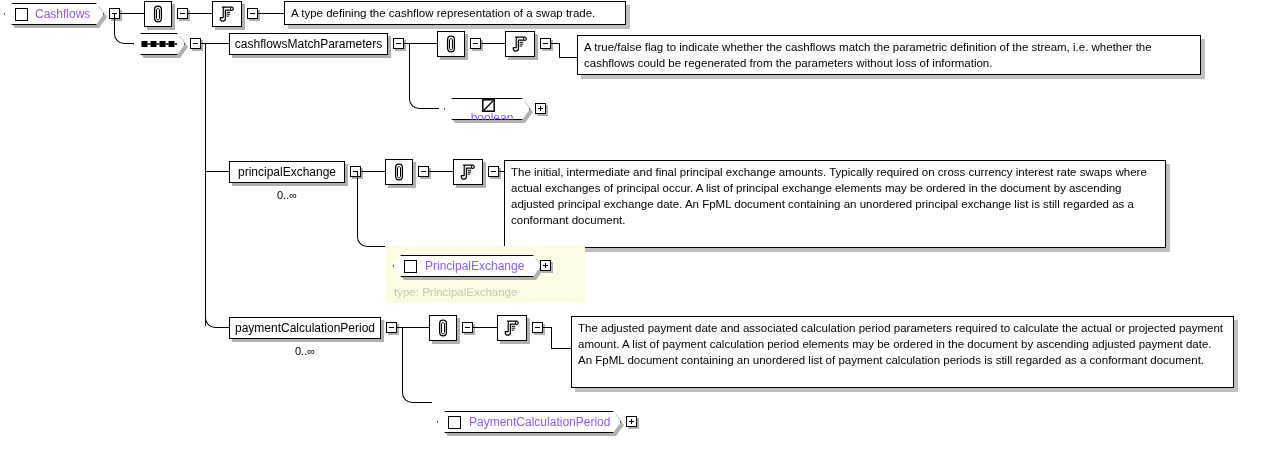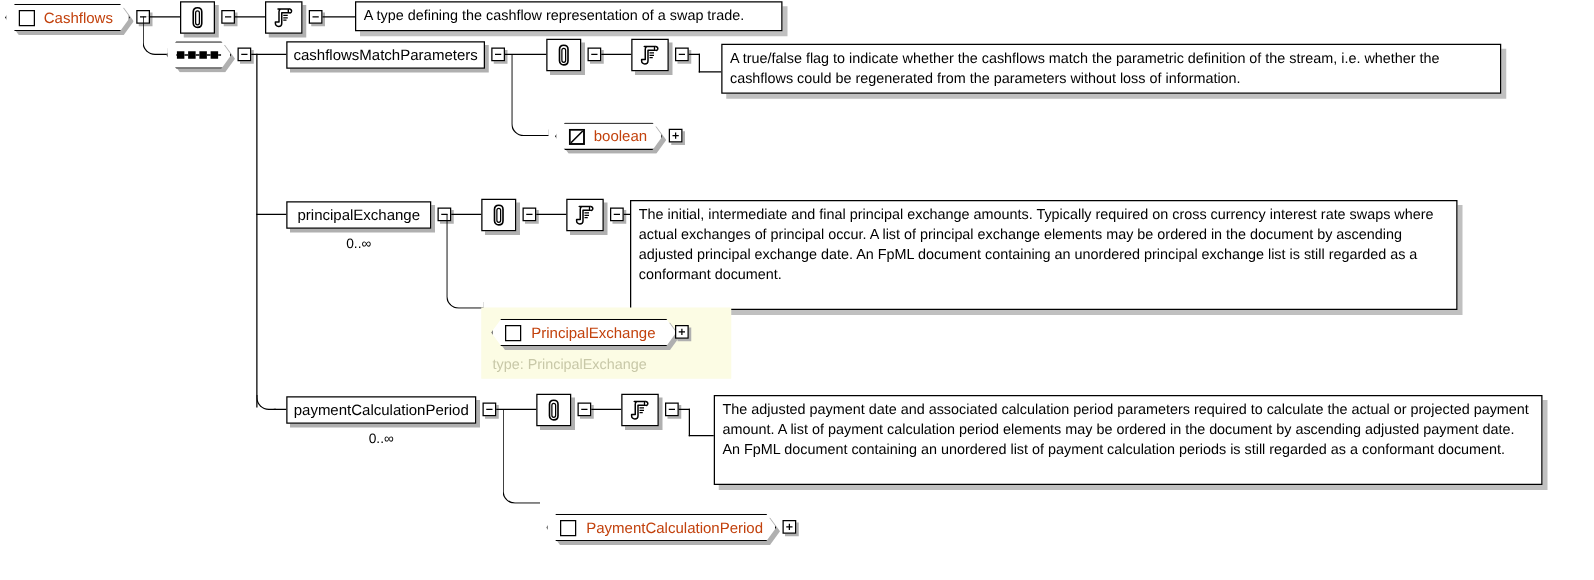--- a/index.html
+++ b/index.html
@@ -54,21 +54,21 @@
   .octagon-shadow {
     position: absolute;
     left: 3px; top: 3px;
     width: 100%; height: 100%;
     background: #b0b0b0;
     -webkit-clip-path: polygon(8px 0, calc(100% - 8px) 0, 100% 50%, calc(100% - 8px) 100%, 8px 100%, 0 50%);
     clip-path: polygon(8px 0, calc(100% - 8px) 0, 100% 50%, calc(100% - 8px) 100%, 8px 100%, 0 50%);
   }
   .octagon-label {
     font-size: 12px;
-    color: #c2410c;
+    color: #8b5cf6;
     white-space: nowrap;
     line-height: 1;
   }
 
   
   .rectnode-wrap { position: absolute; }
   .rectnode {
     position: absolute;
     left: 0; top: 0;
     background: #ffffff;
@@ -333,21 +333,21 @@
   <div class="hline" style="left:559px; top:57px; width:19px;"></div>
 
   <div class="annot-wrap" style="left:577px; top:35px; width:624px; height:40px;">
     <div class="annot-shadow"></div>
     <div class="annot" style="width:624px; height:40px;">A true/false flag to indicate whether the cashflows match the parametric definition of the stream, i.e. whether the cashflows could be regenerated from the parameters without loss of information.</div>
   </div>
 
 
   <div class="octagon-wrap" style="left:444px; top:98px; width:86px; height:22px;">
     <div class="octagon-shadow"></div>
-    <div class="octagon" style="left:0; top:0; width:86px; height:22px; padding-left:10px;">
+    <div class="octagon" style="left:0; top:0; width:86px; height:22px; padding-left:10px;flex-direction:column;">
       <svg class="glyph" width="13" height="13" viewBox="0 0 13 13" style="margin-right:7px;flex:none;">
         <rect x="0.8" y="0.8" width="11.4" height="11.4" fill="#ffffff" stroke="#000000" stroke-width="1.5"></rect>
         <path d="M1.8 11.2 L11.2 1.8" stroke="#000000" stroke-width="1.3"></path>
       </svg>
       <span class="octagon-label">boolean</span>
     </div>
   </div>
 
   <div class="toggle-wrap" style="left:535px; top:103px;">
     <div class="toggle-shadow"></div>

